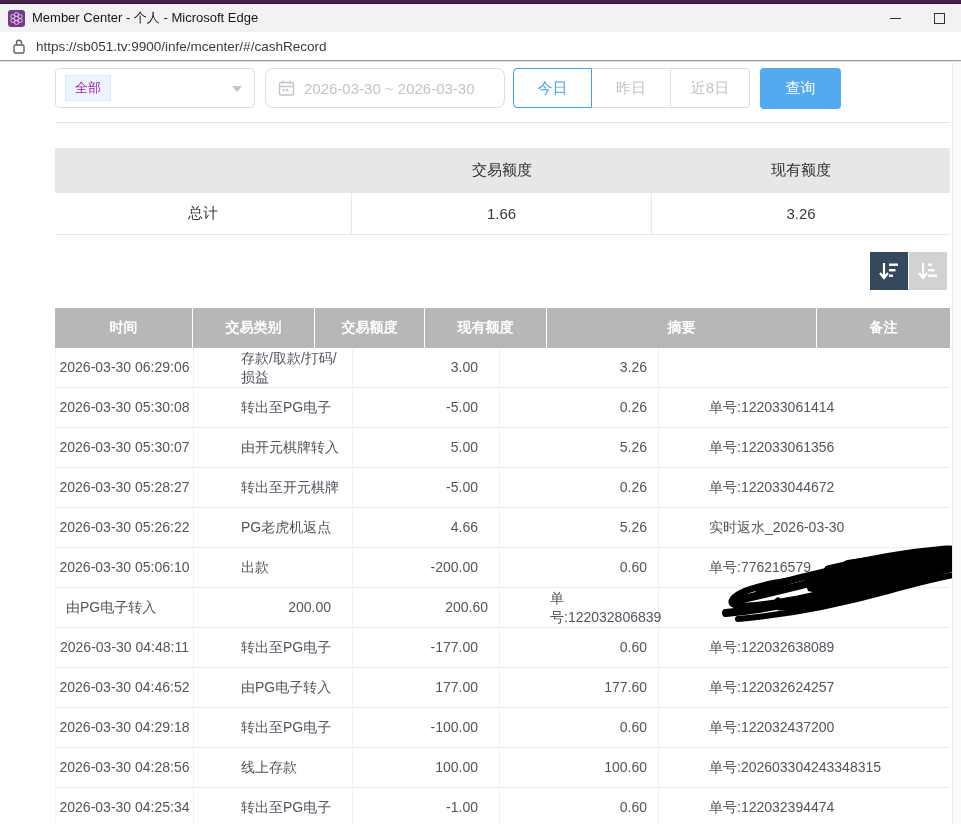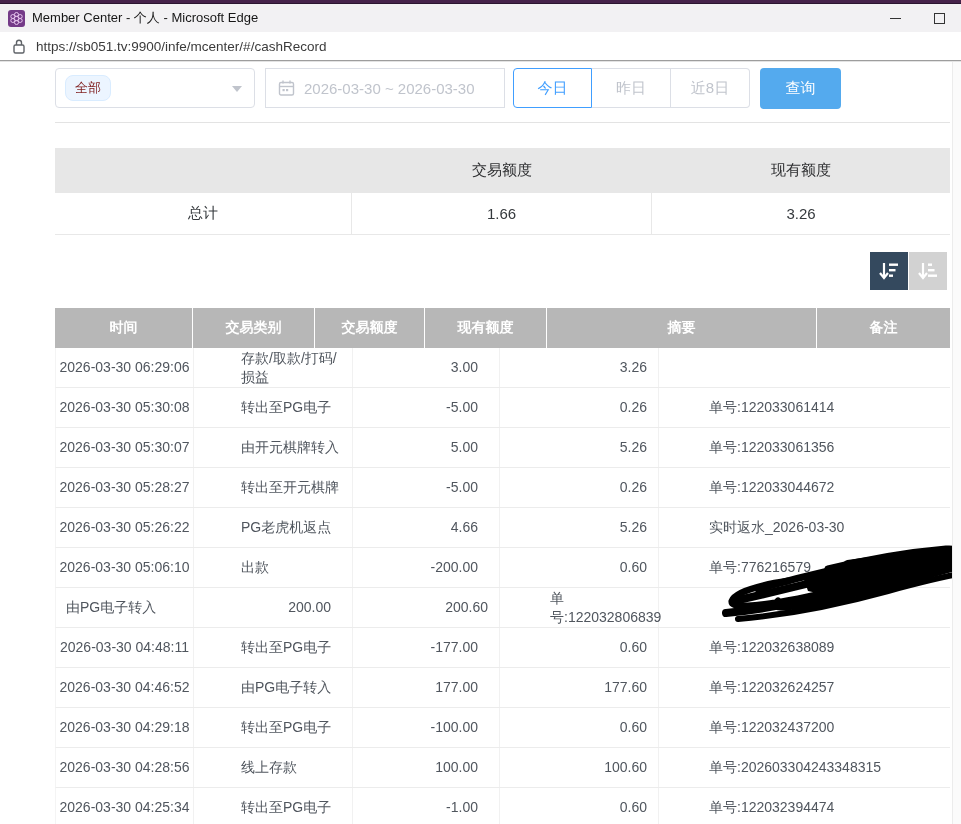--- a/index.html
+++ b/index.html
@@ -16,23 +16,23 @@
   .win-btn { width:44px; height:28px; display:flex; align-items:center; justify-content:center; }
   .min-glyph { width:11px; height:0; border-top:1.5px solid #333; display:block; }
   .max-glyph { width:11px; height:11px; border:1.5px solid #333; display:block; }
   .urlbar { position:absolute; left:0; top:32px; width:961px; height:28px; background:#fff; display:flex; align-items:center; }
   .url-text { font-size:13.5px; color:#3b3b3b; margin-left:10px; }
   .lock { margin-left:12px; flex:0 0 auto; }
   .chrome-border { position:absolute; left:0; top:60px; width:961px; height:2px; background:#9d9d9d; border-bottom:1px solid #e3e3e3; }
 
   
   .select-box { position:absolute; left:55px; top:68px; width:200px; height:40px; border:1px solid #dcdfe6; border-radius:4px; background:#fff; display:flex; align-items:center; }
-  .tag-chip { margin-left:9px; background:#ecf5ff; border:1px solid #d9ecff; color:#7f1d1d; font-size:13px; padding:3px 9px; border-radius:8px; }
+  .tag-chip { margin-left:9px; background:#ecf5ff; border:1px solid #d9ecff; color:#a21caf; font-size:13px; padding:3px 9px; border-radius:0; }
   .caret-down { position:absolute; right:12px; top:17px; width:0; height:0; border-left:5px solid transparent; border-right:5px solid transparent; border-top:6px solid #c0c4cc; }
-  .date-box { position:absolute; left:265px; top:68px; width:240px; height:40px; border:1px solid #dcdfe6; border-radius:0; background:#fff; display:flex; align-items:center; }
+  .date-box { position:absolute; left:265px; top:68px; width:240px; height:40px; border:1px solid #dcdfe6; border-radius:8px; background:#fff; display:flex; align-items:center; }
   .date-text { color:#c0c4cc; font-size:15px; margin-left:9px; }
   .cal-icon { margin-left:12px; flex:0 0 auto; }
   .btn-group { position:absolute; left:513px; top:68px; height:40px; display:flex; }
   .qbtn { height:40px; width:79px; background:#fff; border:1px solid #dcdfe6; border-left-width:0; display:flex; align-items:center; justify-content:center; font-size:15px; color:#c0c4cc; }
   .qbtn:first-child { border-left-width:1px; border-radius:4px 0 0 4px; }
   .qbtn:last-child { border-radius:0 4px 4px 0; }
   .qbtn.active { color:#409eff; border:1px solid #409eff; }
   .search-btn { position:absolute; left:760px; top:68px; width:81px; height:41px; background:#54aaee; border:none; border-radius:4px; color:#fff; font-size:15px; display:flex; align-items:center; justify-content:center; }
   .filter-divider { position:absolute; left:55px; top:122px; width:895px; height:1px; background:#e3e3e3; }
 

